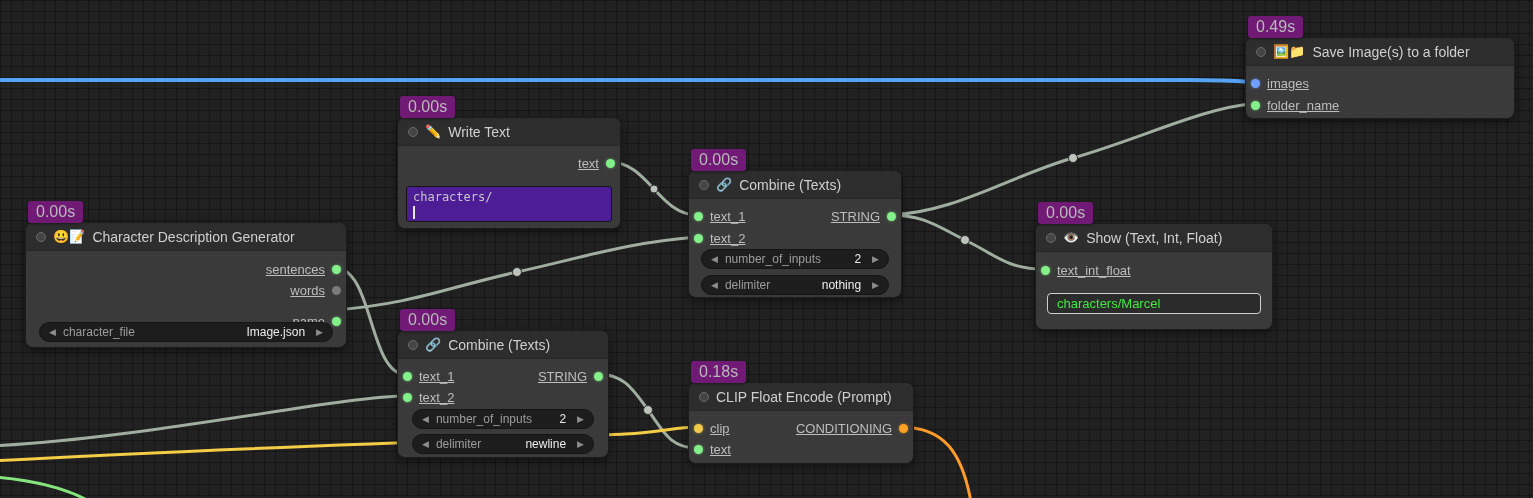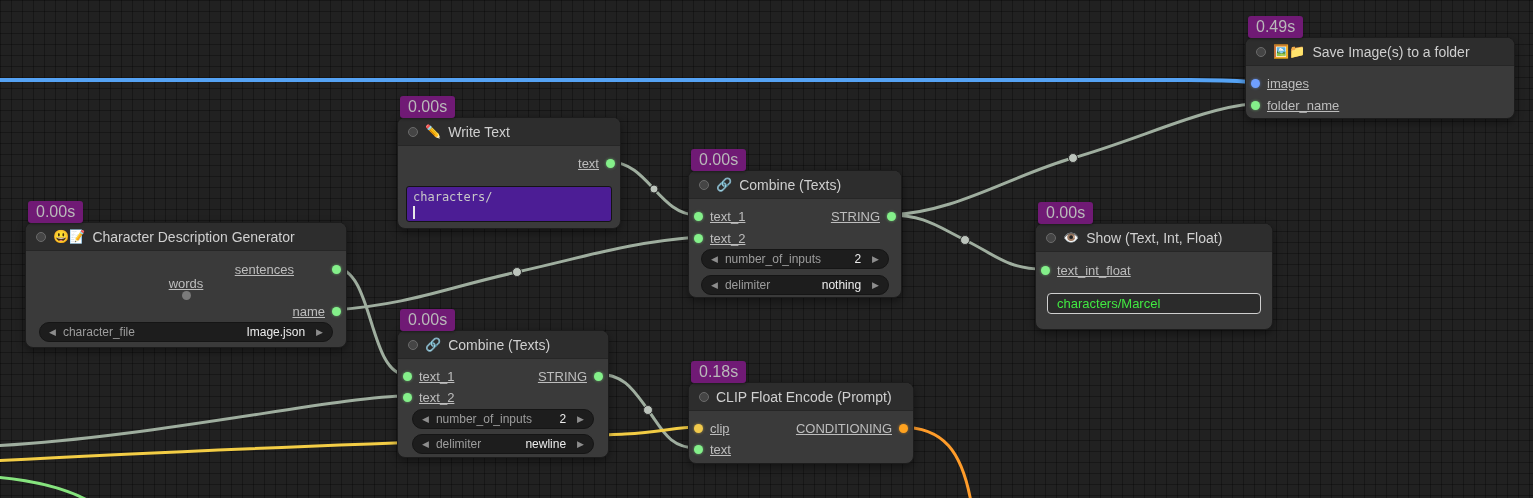--- a/index.html
+++ b/index.html
@@ -99,29 +99,29 @@
     <circle cx="1073" cy="158" r="4.5" fill="#bcc4bc" stroke="#2e2e2e"></circle>
   </svg>
 
   <div class="node" style="left:25px;top:222px;width:320px;height:124px;">
     <div class="badge">0.00s</div>
     <div class="node-header">
       <div class="collapse-dot"></div>
       <span class="node-icon">😃📝</span>
       <span class="node-title">Character Description Generator</span>
     </div>
-    <div class="slot-row out" style="top:36px;gap:31px;">
+    <div class="slot-row out" style="top:36px;">
       <span class="slot-label">sentences</span>
       <span class="slot-dot dot-green"></span>
     </div>
-    <div class="slot-row out" style="top:57px;flex-direction:column;">
+    <div class="slot-row out" style="top:57px;">
       <span class="slot-label">words</span>
       <span class="slot-dot dot-gray"></span>
     </div>
-    <div class="slot-row out" style="top:78px;">
+    <div class="slot-row out" style="top:88px;">
       <span class="slot-label">name</span>
       <span class="slot-dot dot-green"></span>
     </div>
     <div class="widget" style="left:13px;right:13px;top:99px;">
       <span class="arrow">◀</span>
       <span class="wname">character_file</span>
       <span class="wvalue">Image.json</span>
       <span class="arrow">▶</span>
     </div>
   </div>

